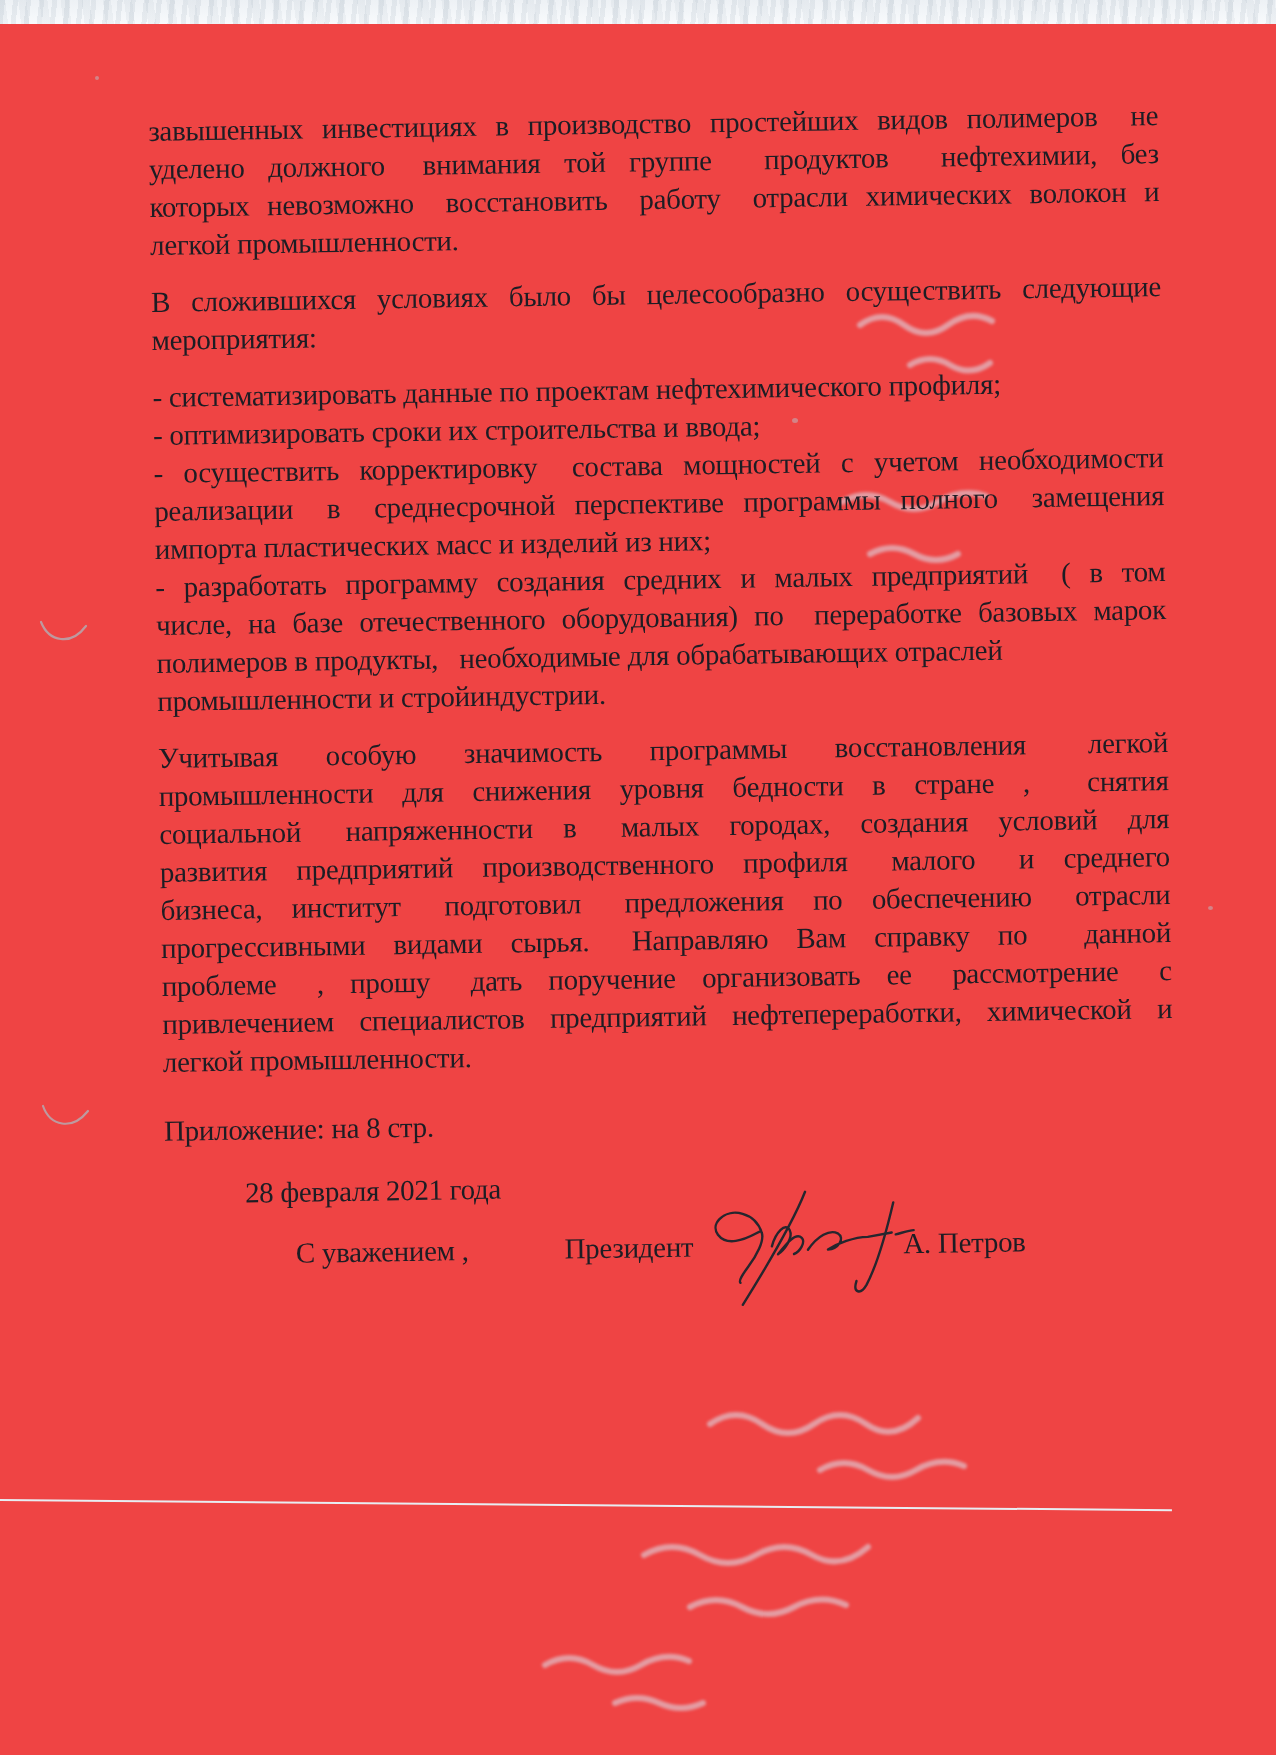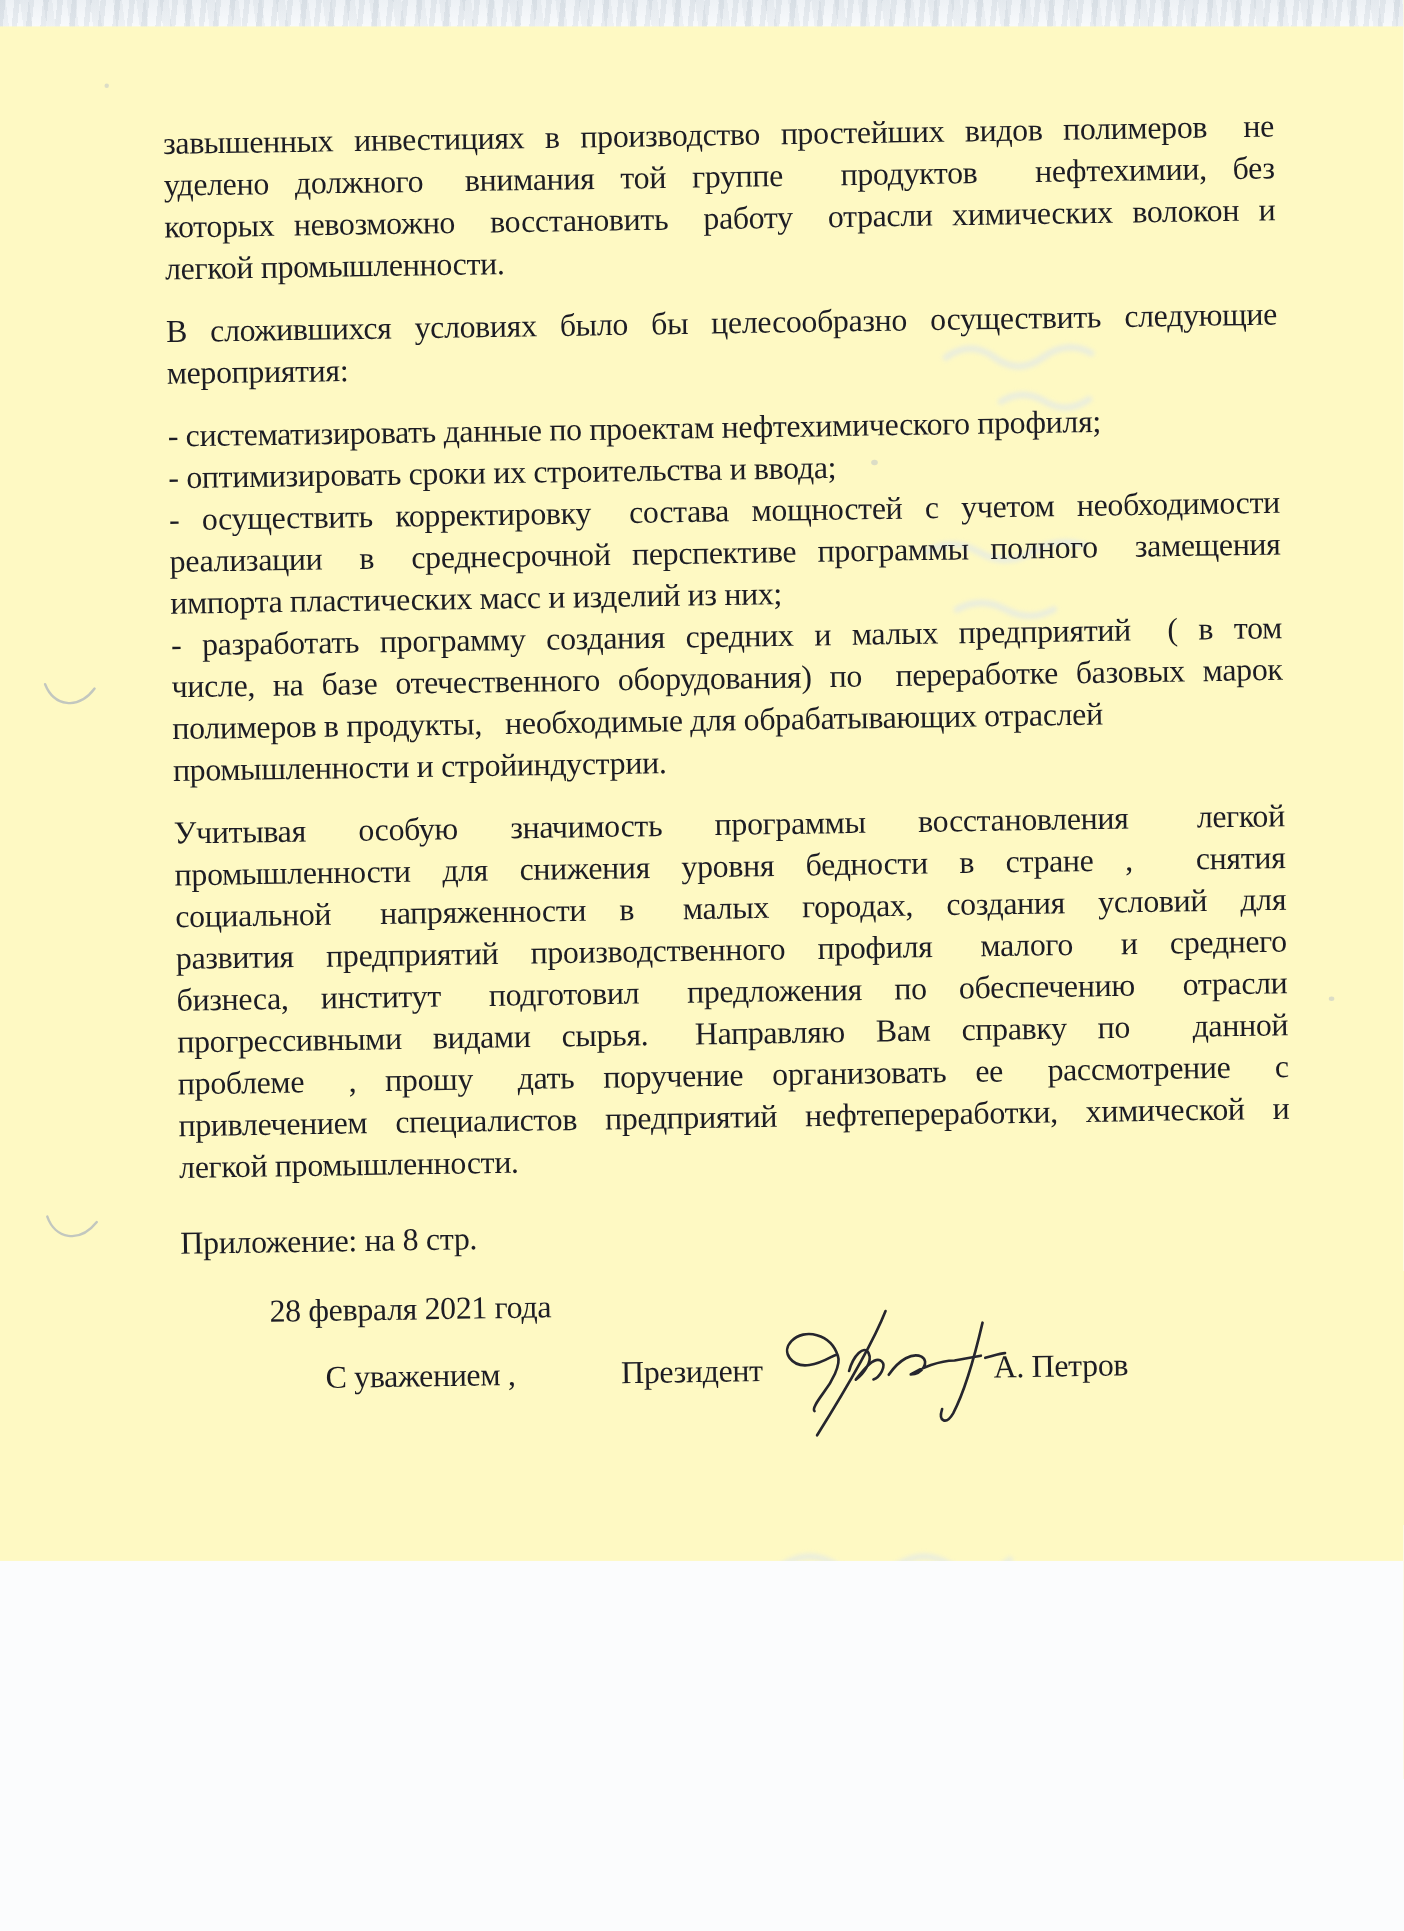--- a/index.html
+++ b/index.html
@@ -1,18 +1,18 @@
 <!DOCTYPE html>
 <html lang="ru"><head>
 <meta charset="utf-8">
 <style>
   html,body{margin:0;padding:0;background:#fbfcfd;}
   .page{
-    position:relative;width:1276px;height:1419px;overflow:hidden;
-    background:#fef9c3;
+    position:relative;width:1276px;height:1755px;overflow:hidden;
+    background:#ef4444;
     font-family:"Liberation Serif", serif;
     color:#1d1d24;
   }
   
   .topband{
     position:absolute;top:0;left:0;width:100%;height:24px;
     background:
       repeating-linear-gradient(96deg, rgba(148,164,178,.16) 0 5px, rgba(255,255,255,0) 5px 13px),
       repeating-linear-gradient(83deg, rgba(148,164,178,.10) 0 8px, rgba(255,255,255,0) 8px 21px),
       linear-gradient(#edf1f5,#f8fafc);

